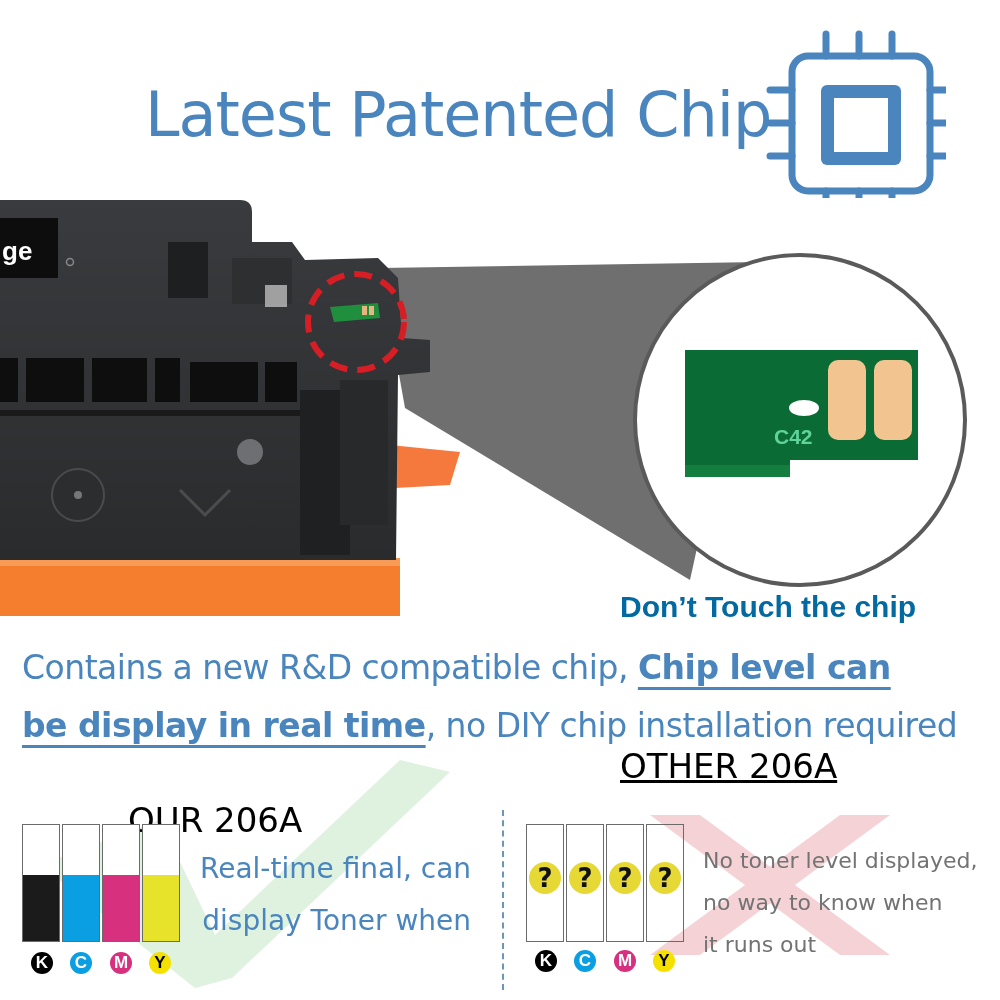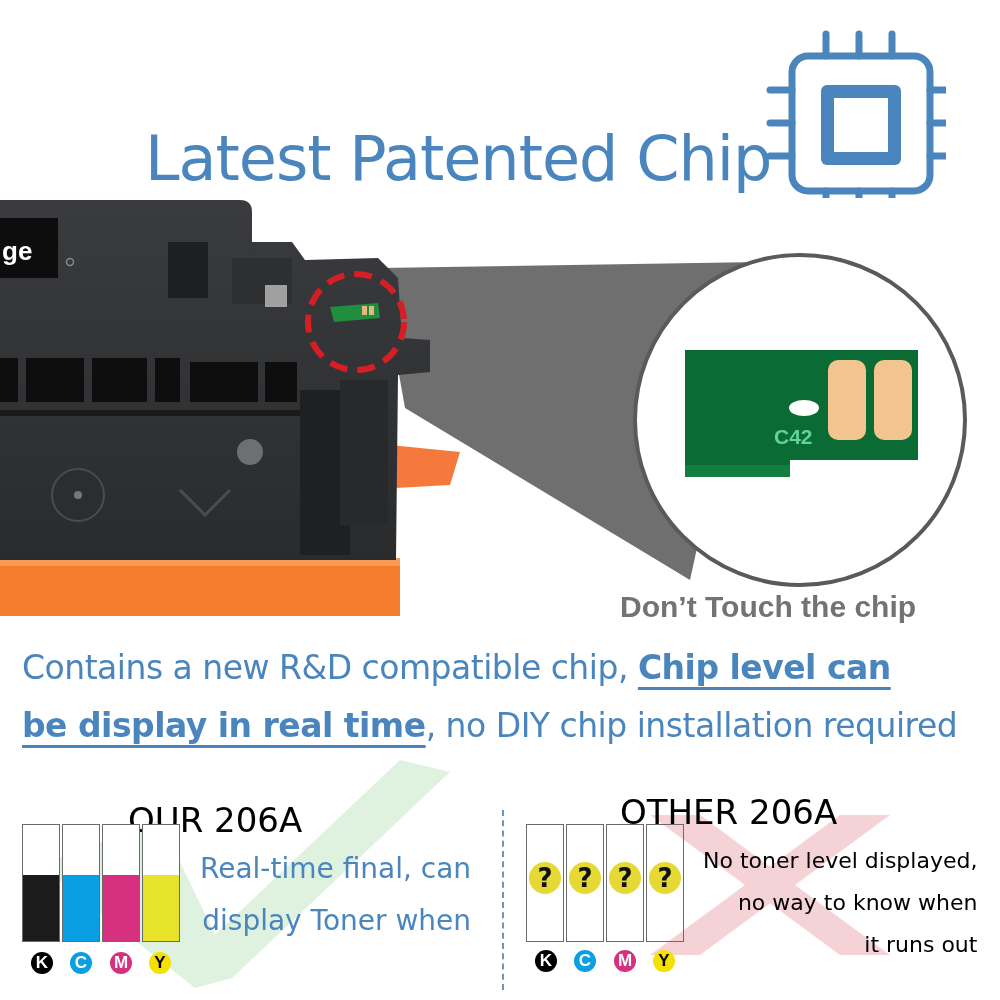--- a/index.html
+++ b/index.html
@@ -1,32 +1,32 @@
 <!DOCTYPE html>
 <html><head>
 <meta charset="utf-8">
 <style>
   html, body { margin:0; padding:0; }
   body { width:1000px; height:1000px; background:#ffffff; position:relative; overflow:hidden; font-family:"Liberation Sans", "DejaVu Sans", sans-serif; }
   .abs { position:absolute; }
-  .title { left:145px; top:78px; font-size:62px; color:#4a86bd; font-family:"DejaVu Sans", sans-serif; letter-spacing:-1px; white-space:nowrap;margin-top:44px; }
+  .title { left:145px; top:78px; font-size:62px; color:#4a86bd; font-family:"DejaVu Sans", sans-serif; letter-spacing:-1px; white-space:nowrap; }
   .chip-icon { left:766px; top:28px; width:180px; height:170px; }
   .scene { left:0; top:190px; width:1000px; height:440px; }
-  .caption { left:620px; top:590px; font-size:30px; font-weight:bold; color:#737373; white-space:nowrap; }
+  .caption { left:620px; top:590px; font-size:30px; font-weight:bold; color:#0369a1; white-space:nowrap; }
   .desc { left:22px; font-size:33px; color:#4a86bd; font-family:"DejaVu Sans", sans-serif; white-space:nowrap; letter-spacing:-0.5px; }
   .desc b { text-decoration:underline; text-decoration-thickness:3px; text-underline-offset:8px; }
   .line1 { top:648px; }
   .line2 { top:706px; }
   .sec-title { font-size:34px; color:#000; font-family:"DejaVu Sans", sans-serif; white-space:nowrap; }
   .bar { position:absolute; width:36px; height:116px; border:1.5px solid #6b6b6b; background:#fff; overflow:hidden; }
   .bar .fill { position:absolute; left:0; right:0; bottom:0; height:66px; }
   .badge { position:absolute; width:22px; height:22px; border-radius:50%; font-weight:bold; font-size:17px; line-height:22px; text-align:center; }
   .qmark { position:absolute; left:2px; top:37px; width:32px; height:32px; border-radius:50%; background:#e6d935; font-size:26px; font-weight:bold; line-height:32px; text-align:center; color:#111; font-family:"DejaVu Sans", sans-serif; }
   .side-text { font-size:28px; color:#4a86bd; font-family:"DejaVu Sans", sans-serif; line-height:52px; white-space:nowrap;text-align:right; }
-  .side-text-sm { font-size:22px; color:#000000; font-family:"DejaVu Sans", sans-serif; line-height:42px; white-space:nowrap;text-align:right; }
+  .side-text-sm { font-size:22px; color:#737373; font-family:"DejaVu Sans", sans-serif; line-height:42px; white-space:nowrap; }
   .divider { left:502px; top:810px; width:0; height:180px; border-left:2px dashed #6a97b8; }
 </style>
 </head>
 <body>
 
 <div class="abs title">Latest Patented Chip</div>
 
 <svg class="abs chip-icon" viewBox="0 0 180 170">
   <g stroke="#4a86bd" stroke-width="7" stroke-linecap="round" fill="none">
     <rect x="26" y="28" width="138" height="135" rx="16" ry="16"></rect>
@@ -140,21 +140,21 @@
   <div class="badge" style="left:88px;top:128px;background:#d6307e;color:#fff;">M</div>
   <div class="badge" style="left:127px;top:128px;background:#f5e100;color:#000;">Y</div>
 </div>
 <div class="abs side-text" style="left:200px;top:843px;">
   <div>Real-time final, can</div>
   <div>display Toner when</div>
 </div>
 
 <div class="abs divider"></div>
 
-<div class="abs sec-title" style="left:620px;top:792px;">OTHER 206A</div>
+<div class="abs sec-title" style="left:620px;top:746px;text-decoration:underline;">OTHER 206A</div>
 <div class="abs" style="left:526px;top:824px;width:170px;height:150px;">
   <div class="bar" style="left:0;">
       <div class="qmark">?</div>
     </div>
   <div class="bar" style="left:40px;">
       <div class="qmark">?</div>
     </div>
   <div class="bar" style="left:80px;">
       <div class="qmark">?</div>
     </div>

